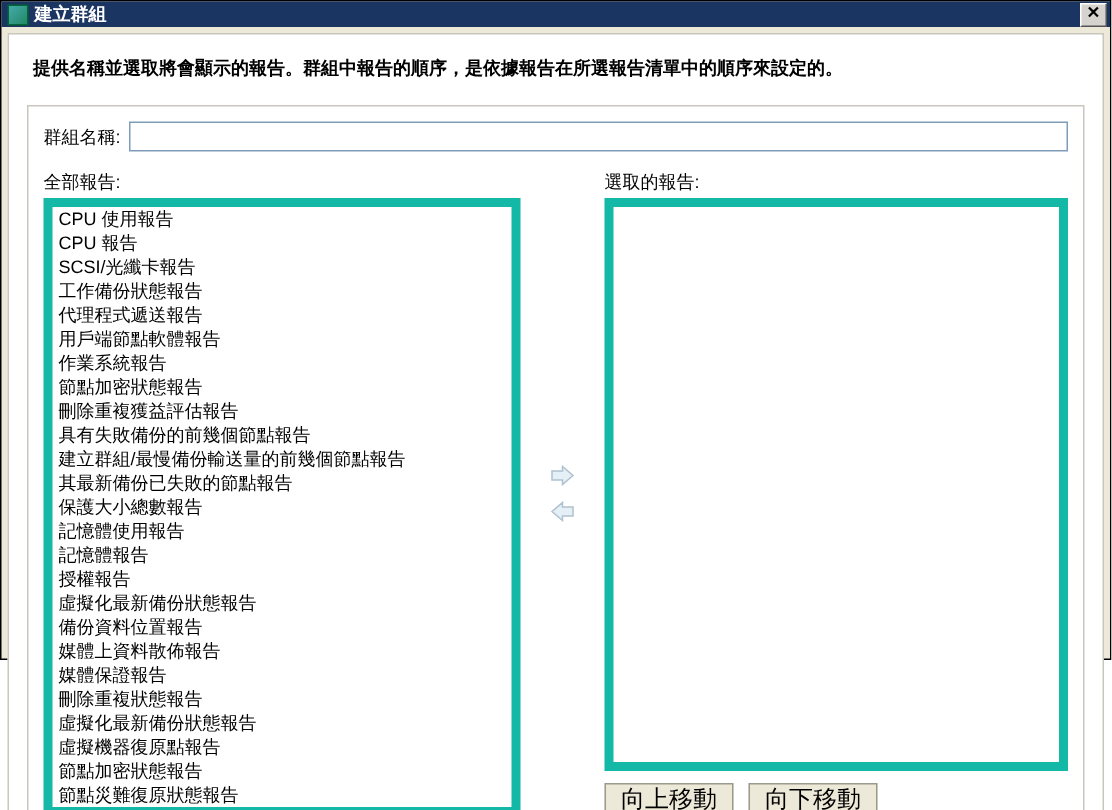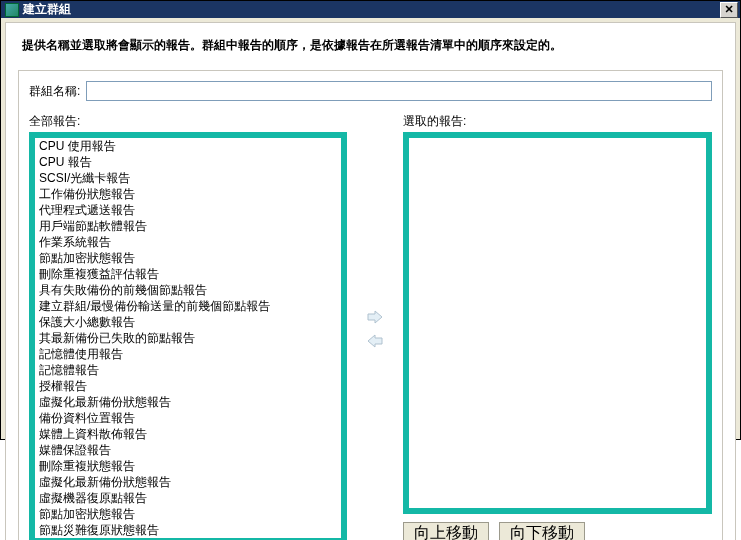--- a/index.html
+++ b/index.html
@@ -172,22 +172,22 @@
               <div class="item">CPU 報告</div>
               <div class="item">SCSI/光纖卡報告</div>
               <div class="item">工作備份狀態報告</div>
               <div class="item">代理程式遞送報告</div>
               <div class="item">用戶端節點軟體報告</div>
               <div class="item">作業系統報告</div>
               <div class="item">節點加密狀態報告</div>
               <div class="item">刪除重複獲益評估報告</div>
               <div class="item">具有失敗備份的前幾個節點報告</div>
               <div class="item">建立群組/最慢備份輸送量的前幾個節點報告</div>
+              <div class="item">其最新備份已失敗的節點報告</div>
               <div class="item">保護大小總數報告</div>
-              <div class="item">其最新備份已失敗的節點報告</div>
               <div class="item">記憶體使用報告</div>
               <div class="item">記憶體報告</div>
               <div class="item">授權報告</div>
               <div class="item">虛擬化最新備份狀態報告</div>
               <div class="item">備份資料位置報告</div>
               <div class="item">媒體上資料散佈報告</div>
               <div class="item">媒體保證報告</div>
               <div class="item">刪除重複狀態報告</div>
               <div class="item">虛擬化最新備份狀態報告</div>
               <div class="item">虛擬機器復原點報告</div>

